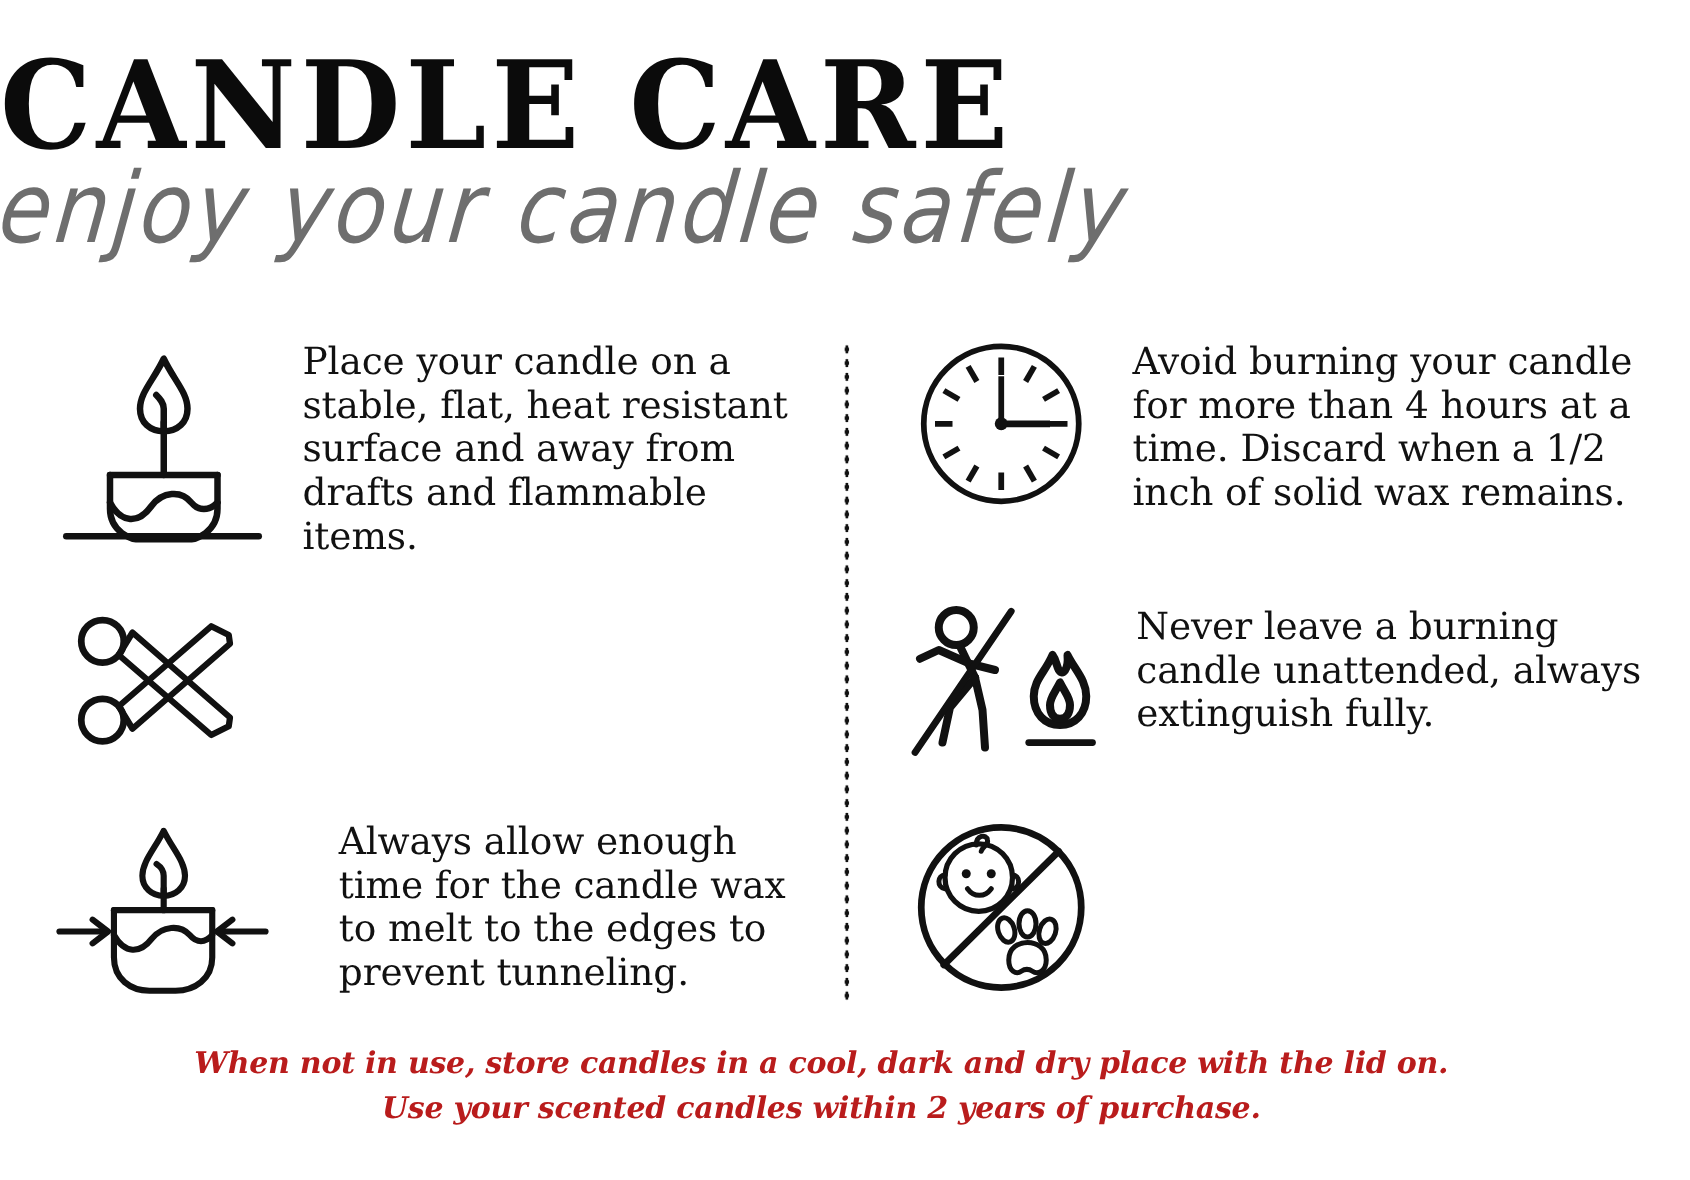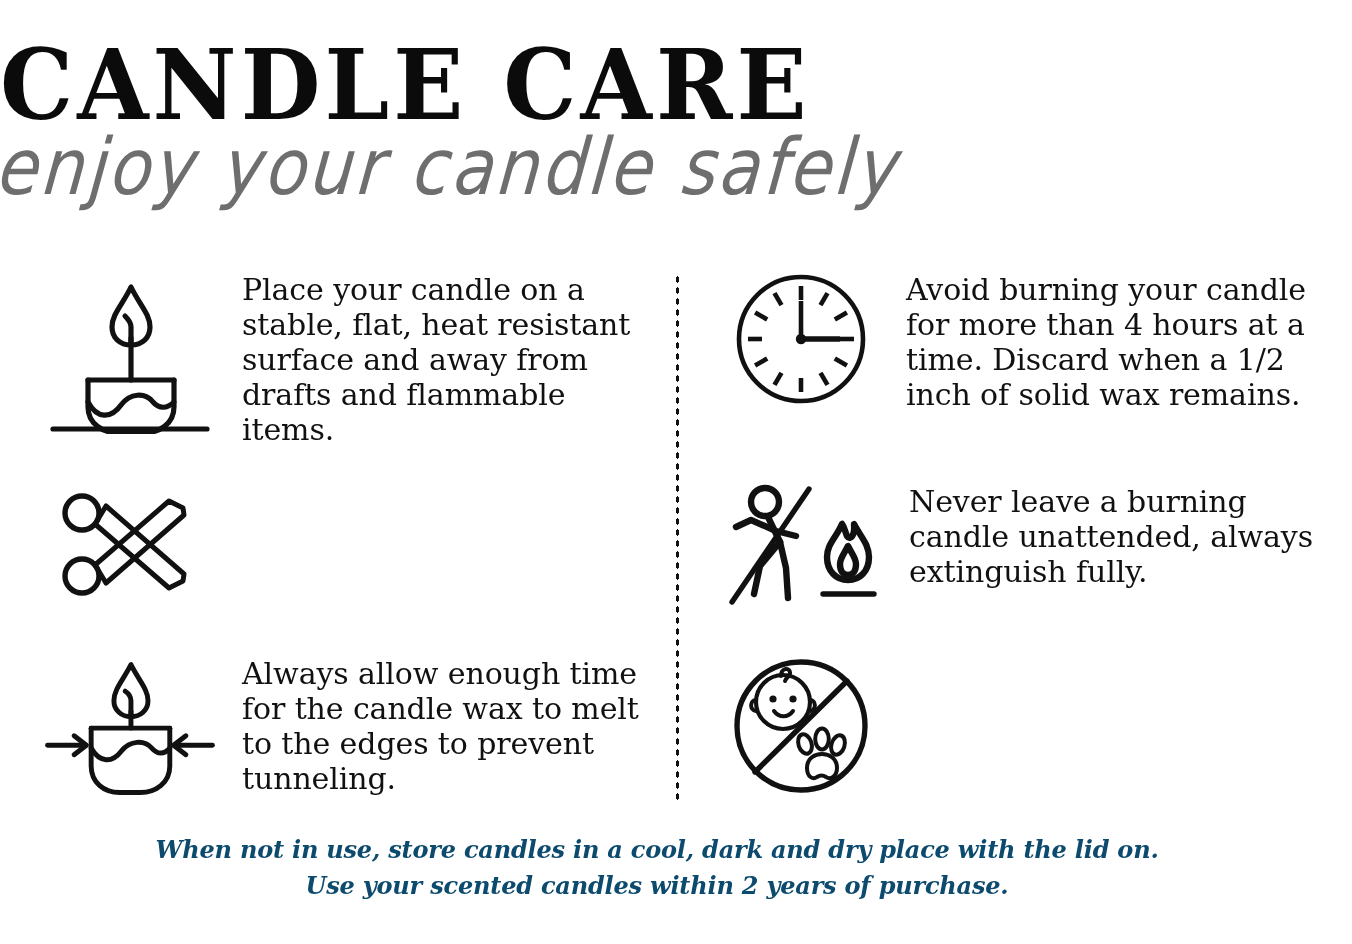--- a/index.html
+++ b/index.html
@@ -83,21 +83,21 @@
     font-family: "DejaVu Serif", serif;
     font-size: 30px;
     line-height: 35px;
     color: #111111;
     letter-spacing: -0.1px;
   }
 
   
   .col-left .tip:nth-child(1) { height: 212px; }
   .col-left .tip:nth-child(2) { height: 172px; }
-  .col-left .tip:nth-child(3) { height: 148px; }
+  .col-left .tip:nth-child(3) { height: 148px; gap: 29px; }
   .col-left .icon-wrap { width: 180px; }
   .col-left .tip-text  { width: 420px; padding-left: 22px; }
 
   
   .col-right .tip:nth-child(1) { height: 212px; }
   .col-right .tip:nth-child(2) { height: 172px; justify-content: center; }
   .col-right .tip:nth-child(3) { height: 148px; }
   .col-right .icon-wrap { width: 170px; }
   .col-right .tip-text  { width: 410px; padding-left: 20px; }
 
@@ -118,21 +118,21 @@
     position: absolute;
     left: 0;
     top: 832px;
     width: 1314px;
     text-align: center;
     font-family: "DejaVu Serif", serif;
     font-style: italic;
     font-weight: 700;
     font-size: 24px;
     line-height: 36px;
-    color: #0c4a6e;
+    color: #b91c1c;
     letter-spacing: -0.2px;
   }
   .footer div { white-space: nowrap; }
 
   svg { display: block; }
 </style>
 </head>
 <body>
 
 <div class="header">

